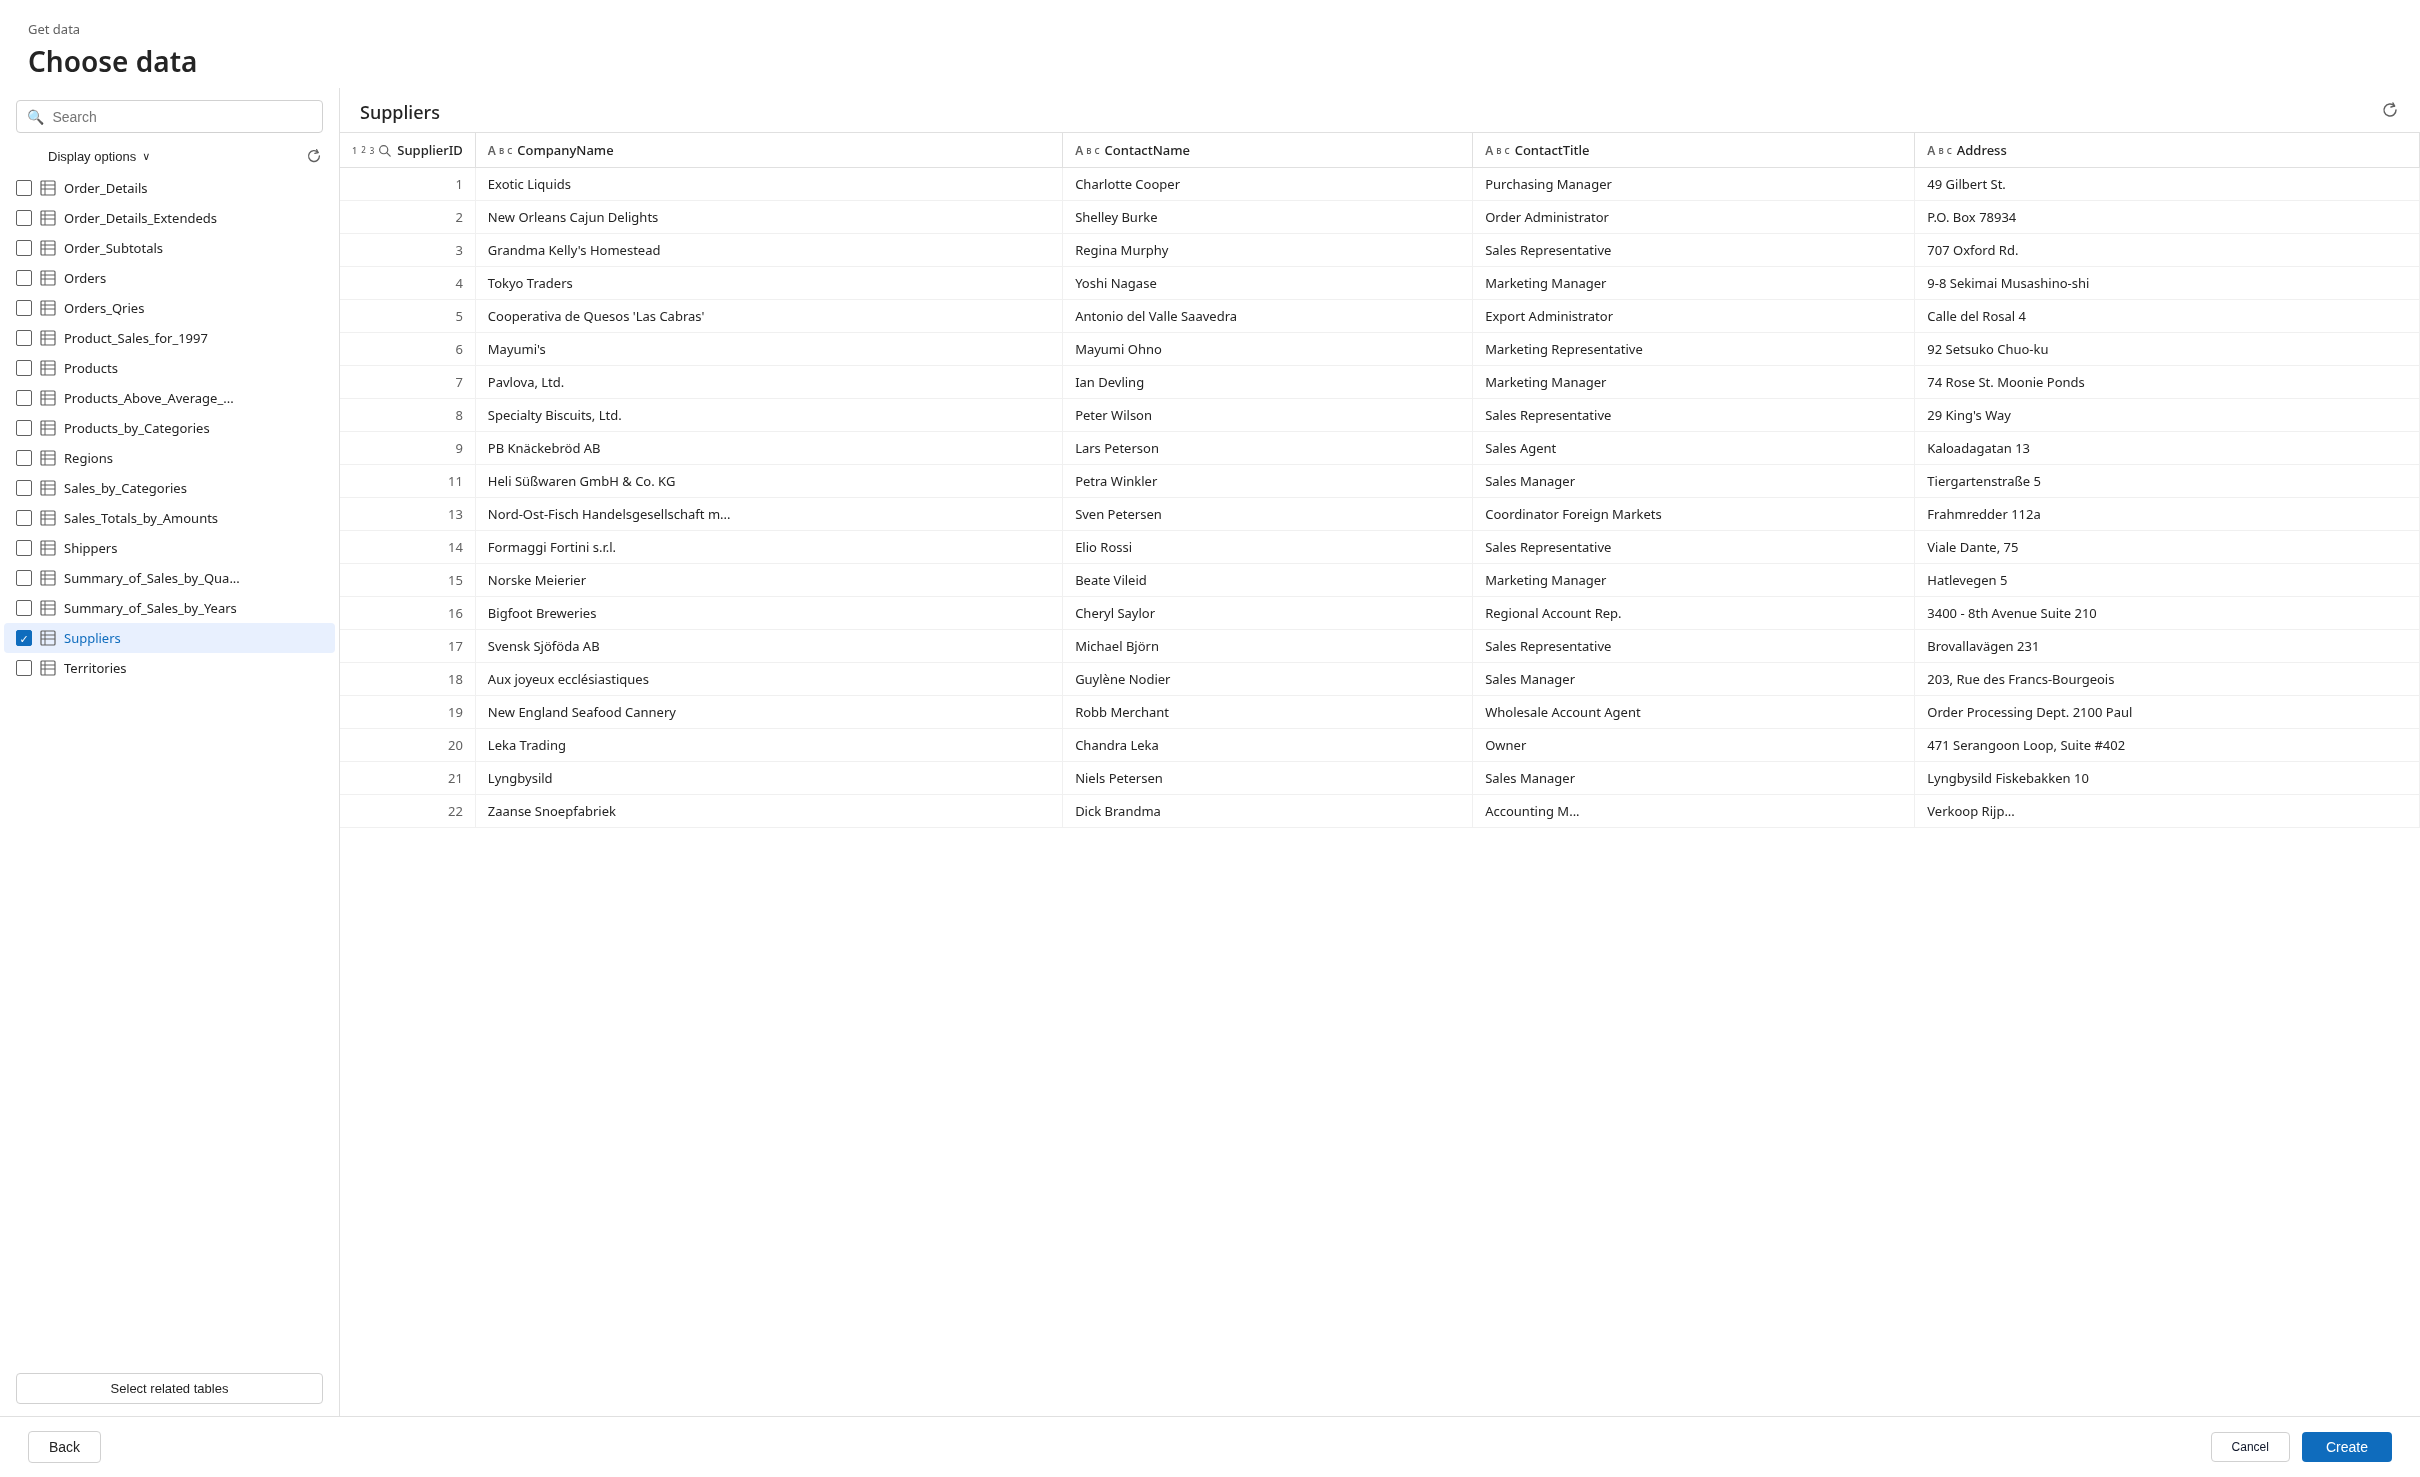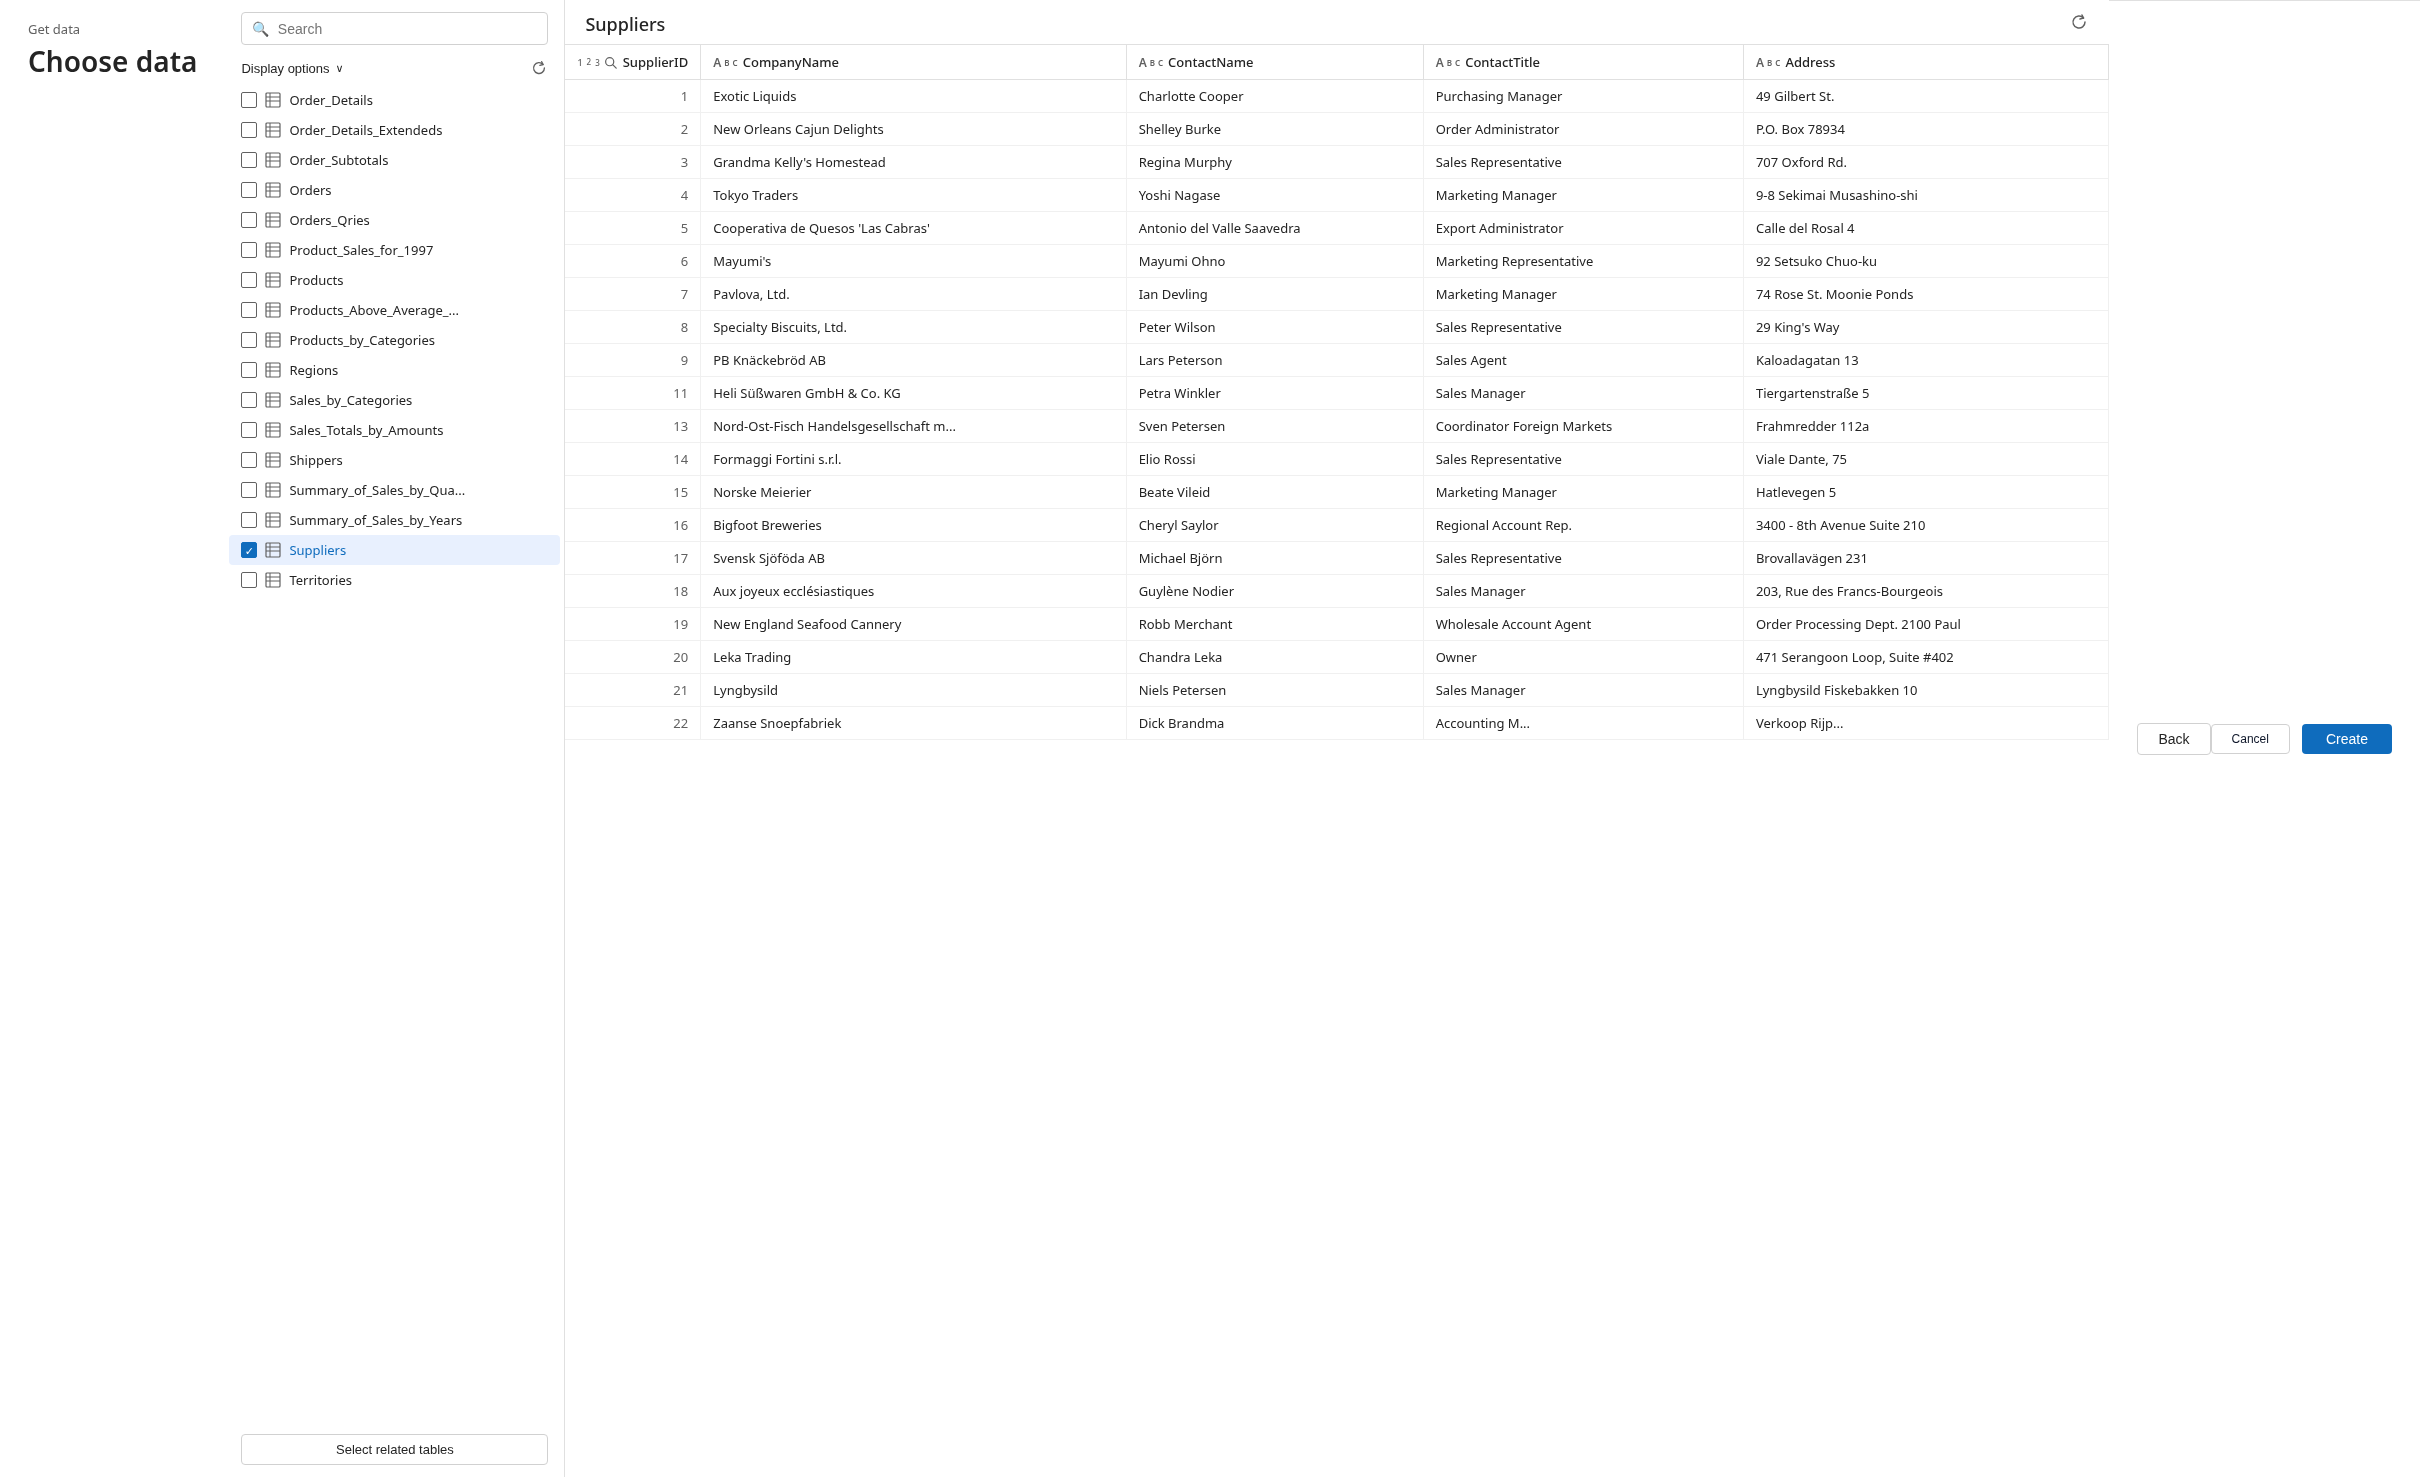--- a/index.html
+++ b/index.html
@@ -8,21 +8,21 @@
       font-size: 14px;
       background: #fff;
       color: #242424;
       height: 100vh;
       display: flex;
       flex-direction: column;
     }
 
     .main-container {
       display: flex;
-      flex-direction: row;
+      flex-direction: column;
       flex: 1;
       overflow: hidden;
     }
 
     .header {
       padding: 20px 28px 8px 28px;
     }
 
     .get-data-label {
       font-size: 13px;
@@ -92,20 +92,21 @@
     .display-options-btn {
       display: flex;
       align-items: center;
       gap: 6px;
       font-size: 13px;
       color: #242424;
       cursor: pointer;
       background: none;
       border: none;
       padding: 0;
+      margin-left: 32px;
     }
 
     .refresh-icon {
       width: 18px;
       height: 18px;
       cursor: pointer;
       color: #616161;
     }
 
     .table-list {

